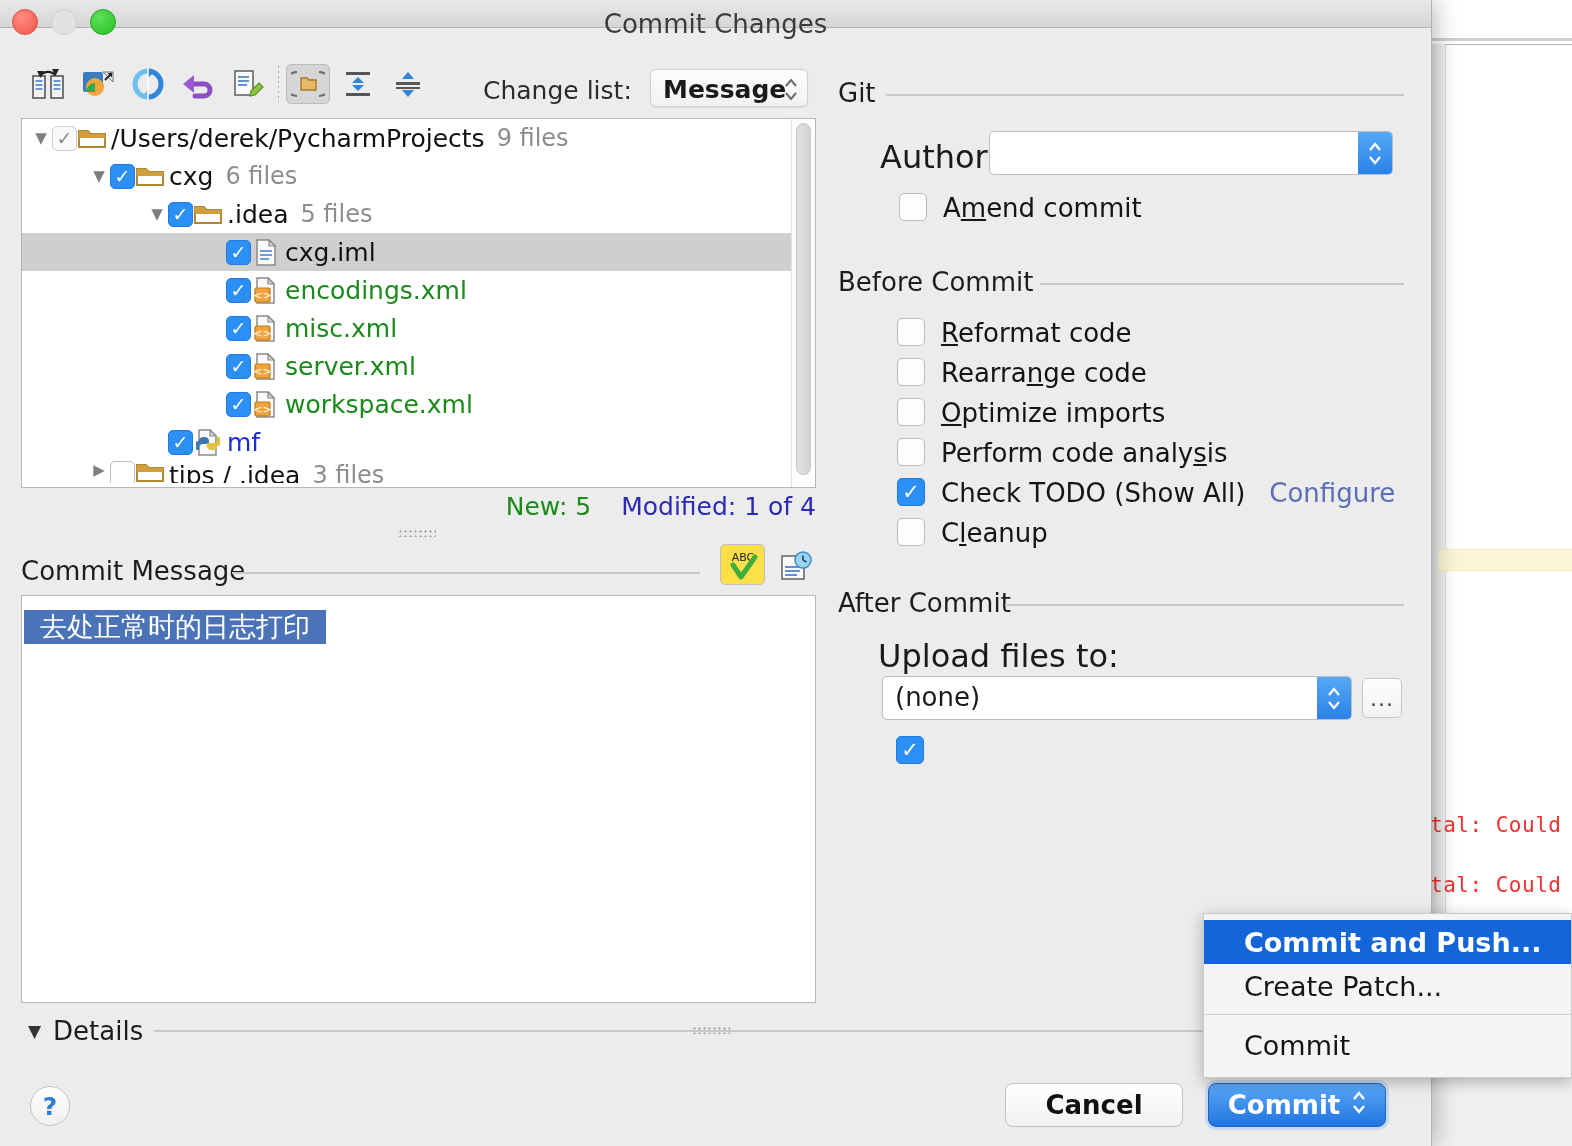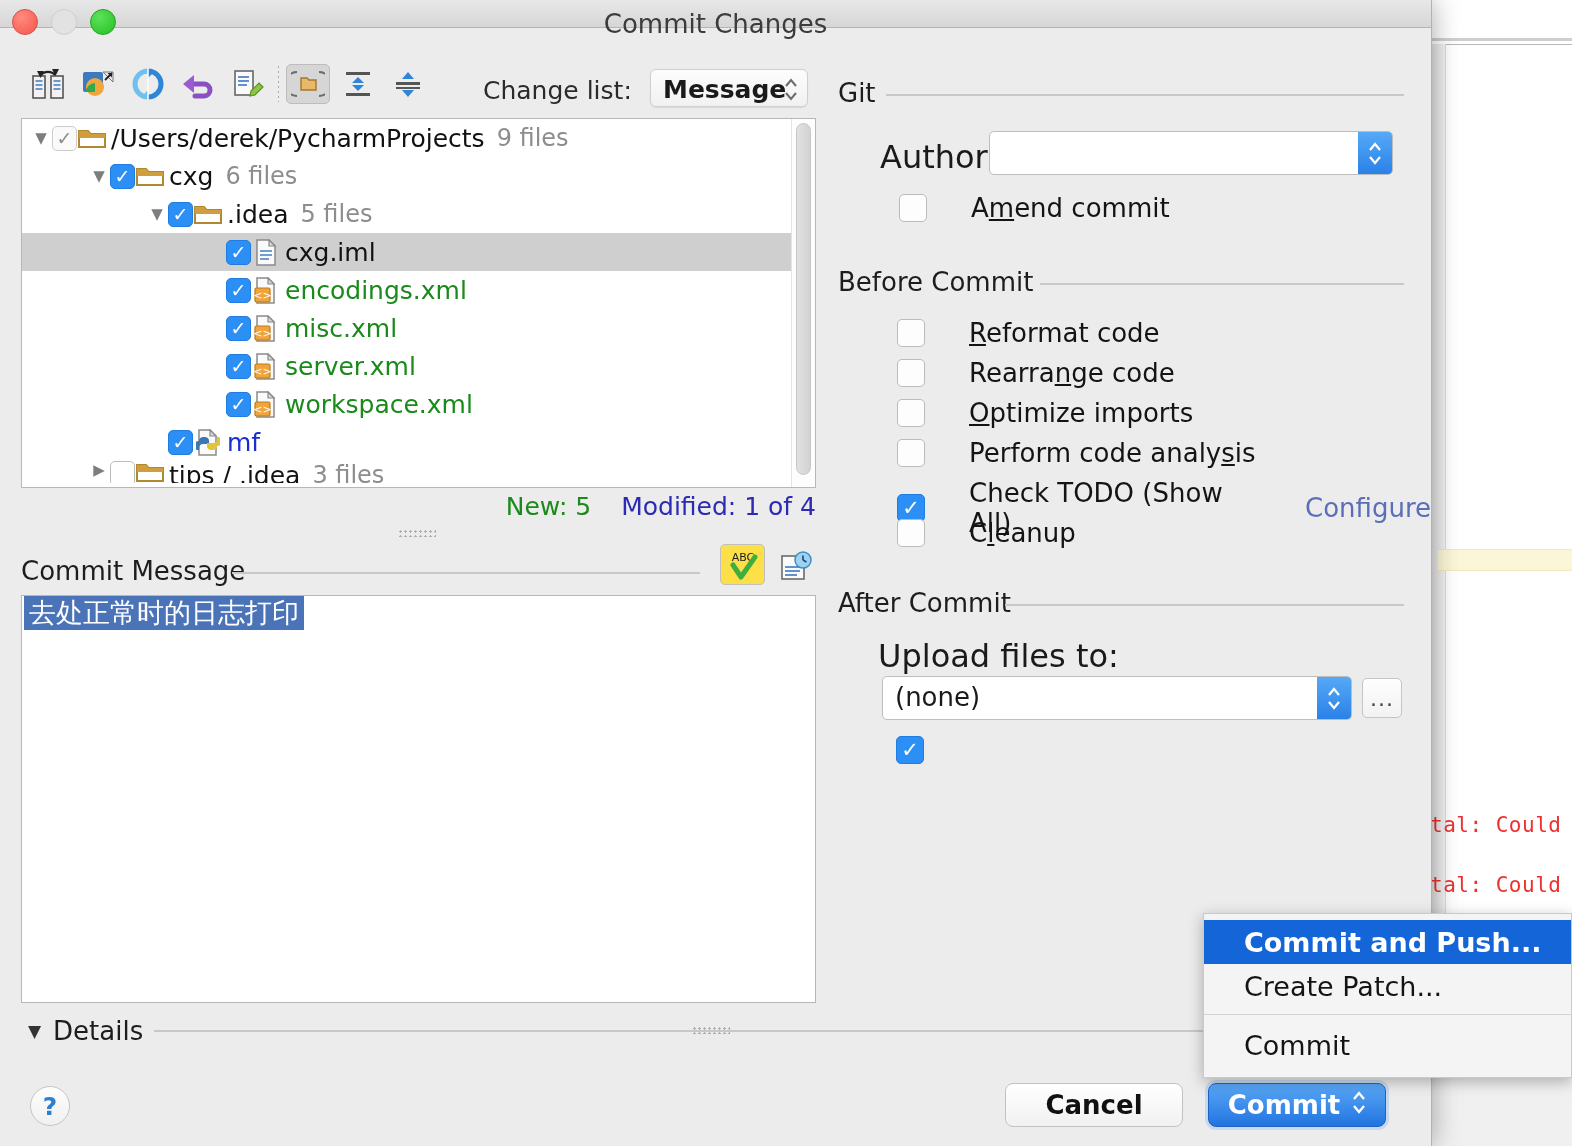--- a/index.html
+++ b/index.html
@@ -188,23 +188,23 @@
   }
   .cm-btn-hist {
     position: absolute; left: 775px; top: 546px; width: 42px; height: 42px;
     display: flex; align-items: center; justify-content: center;
   }
   .cm-area {
     position: absolute; left: 21px; top: 595px; width: 795px; height: 408px;
     background: #ffffff; border: 1px solid #b7b7b7;
   }
   .cm-text {
-    position: absolute; left: 2px; top: 0;
+    position: absolute; left: 2px; top: 14px;
     font-size: 27px; color: #ffffff; background: #4b74b8;
-    padding: 1px 5px; line-height: 1.18;
+    padding: 1px 16px; line-height: 1.18;
     font-family: "DejaVu Sans","Liberation Sans",sans-serif;
   }
 
   
   .details-row { position: absolute; left: 28px; top: 1016px; display: flex; align-items: center; }
   .details-tri { color: #333; font-size: 17px; margin-right: 12px; }
   .details-lbl { font-size: 26px; color: #1d1d1d; }
   .details-rule {
     position: absolute; left: 154px; top: 1030px; width: 1255px; height: 2px; background: #c8c8c8;
   }
@@ -224,21 +224,21 @@
   .author-field {
     position: absolute; left: 989px; top: 131px; width: 404px; height: 44px;
     background: #fff; border: 1px solid #bdbdbd; border-radius: 5px;
   }
   .combo-arrow-blue {
     position: absolute; right: 0px; top: 0px; width: 34px; height: 100%;
     background: linear-gradient(to bottom,#56a9f6,#2a81e8);
     border-radius: 0 4px 4px 0;
     display: flex; align-items: center; justify-content: center;
   }
-  .chk-row { position: absolute; display: flex; align-items: center; gap: 28px; }
+  .chk-row { position: absolute; display: flex; align-items: flex-start; }
   .chk {
     width: 28px; height: 28px; border-radius: 5px; flex: none;
     display: inline-flex; align-items: center; justify-content: center;
   }
   .chk.off { background: #fdfdfd; border: 1px solid #bbbbbb; }
   .chk.on { background: #2b8ff5; border: 1px solid #1f7ce0; }
   .chk.on::after { content: "✓"; color: #fff; font-size: 21px; line-height: 1; font-weight: bold; }
   .chk-lbl { font-size: 26px; color: #141414; margin-left: 16px; }
   .chk-lbl u { text-decoration: underline; }
   .link { color: #5a6fb8; font-size: 26px; margin-left: 24px; }

